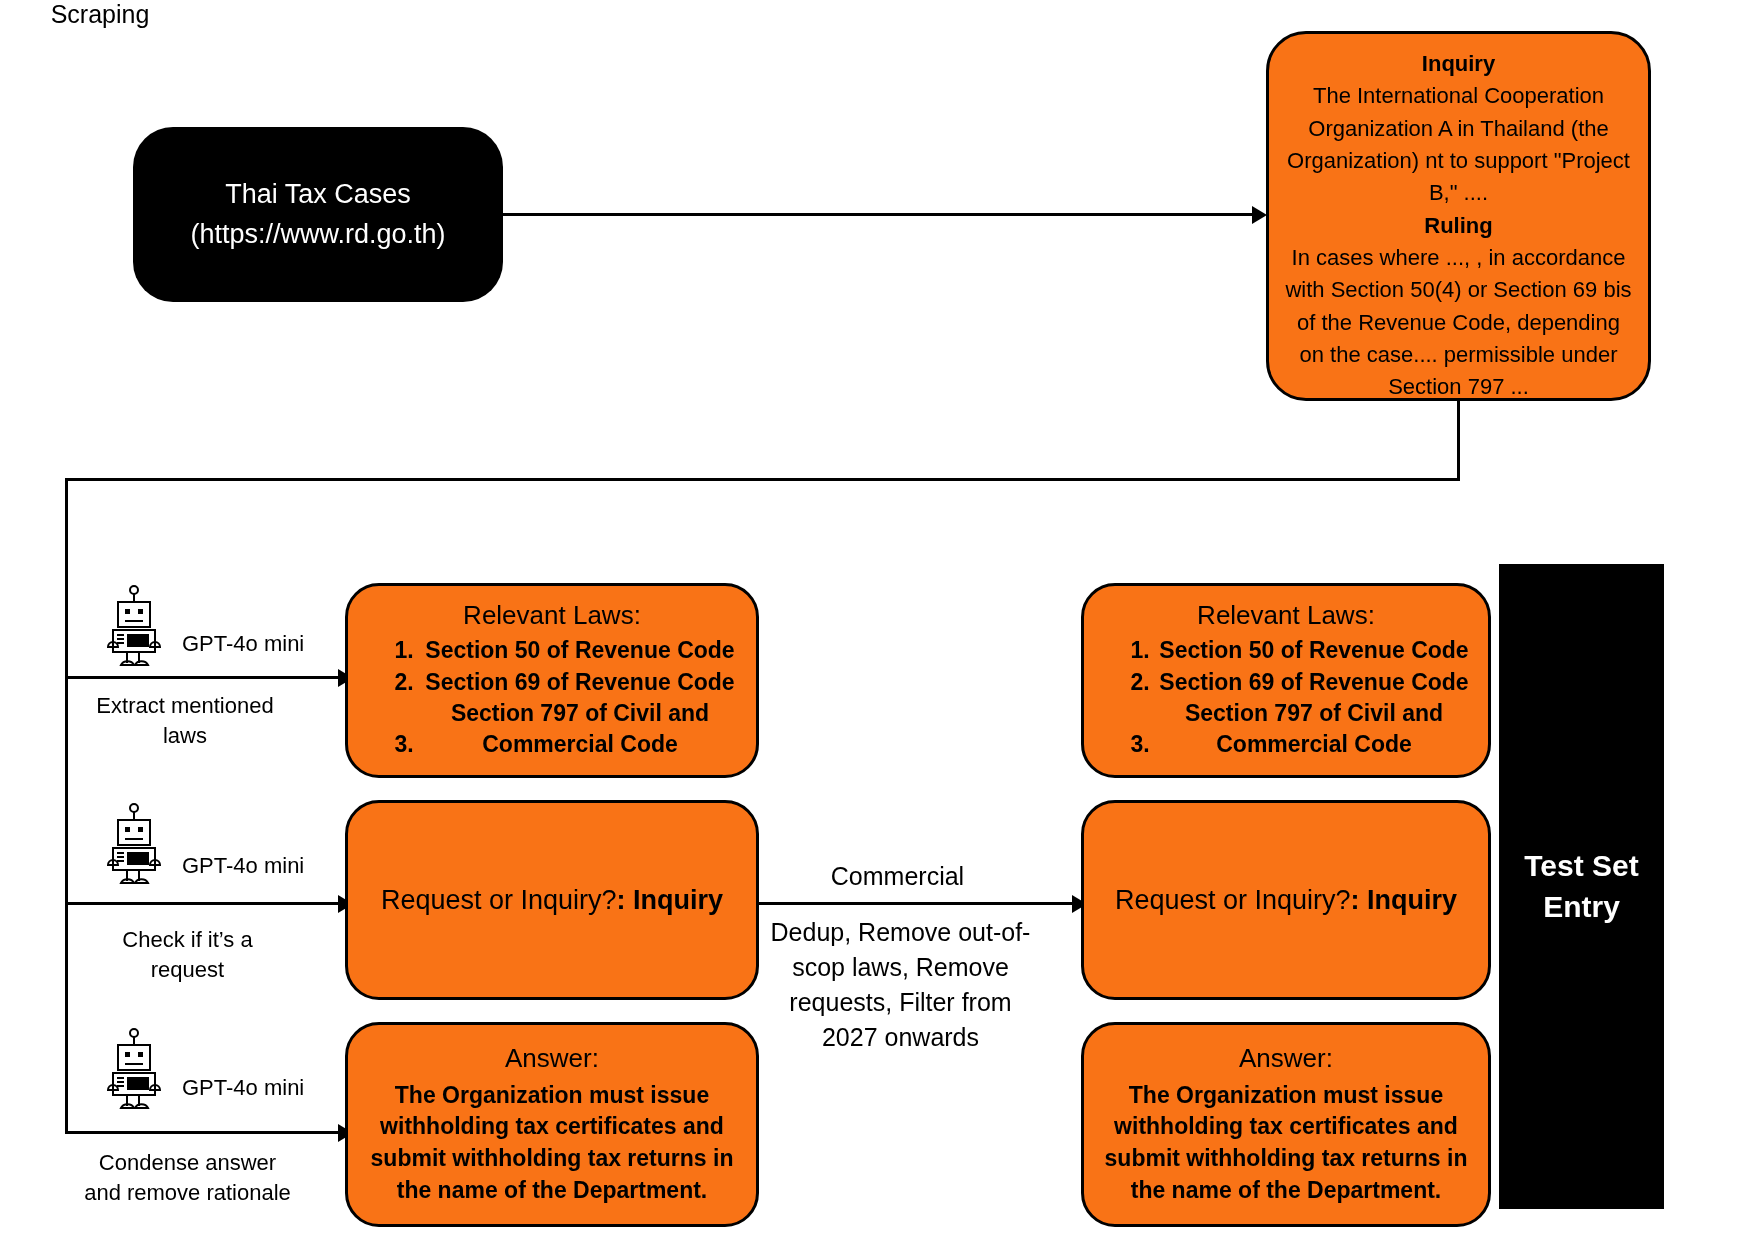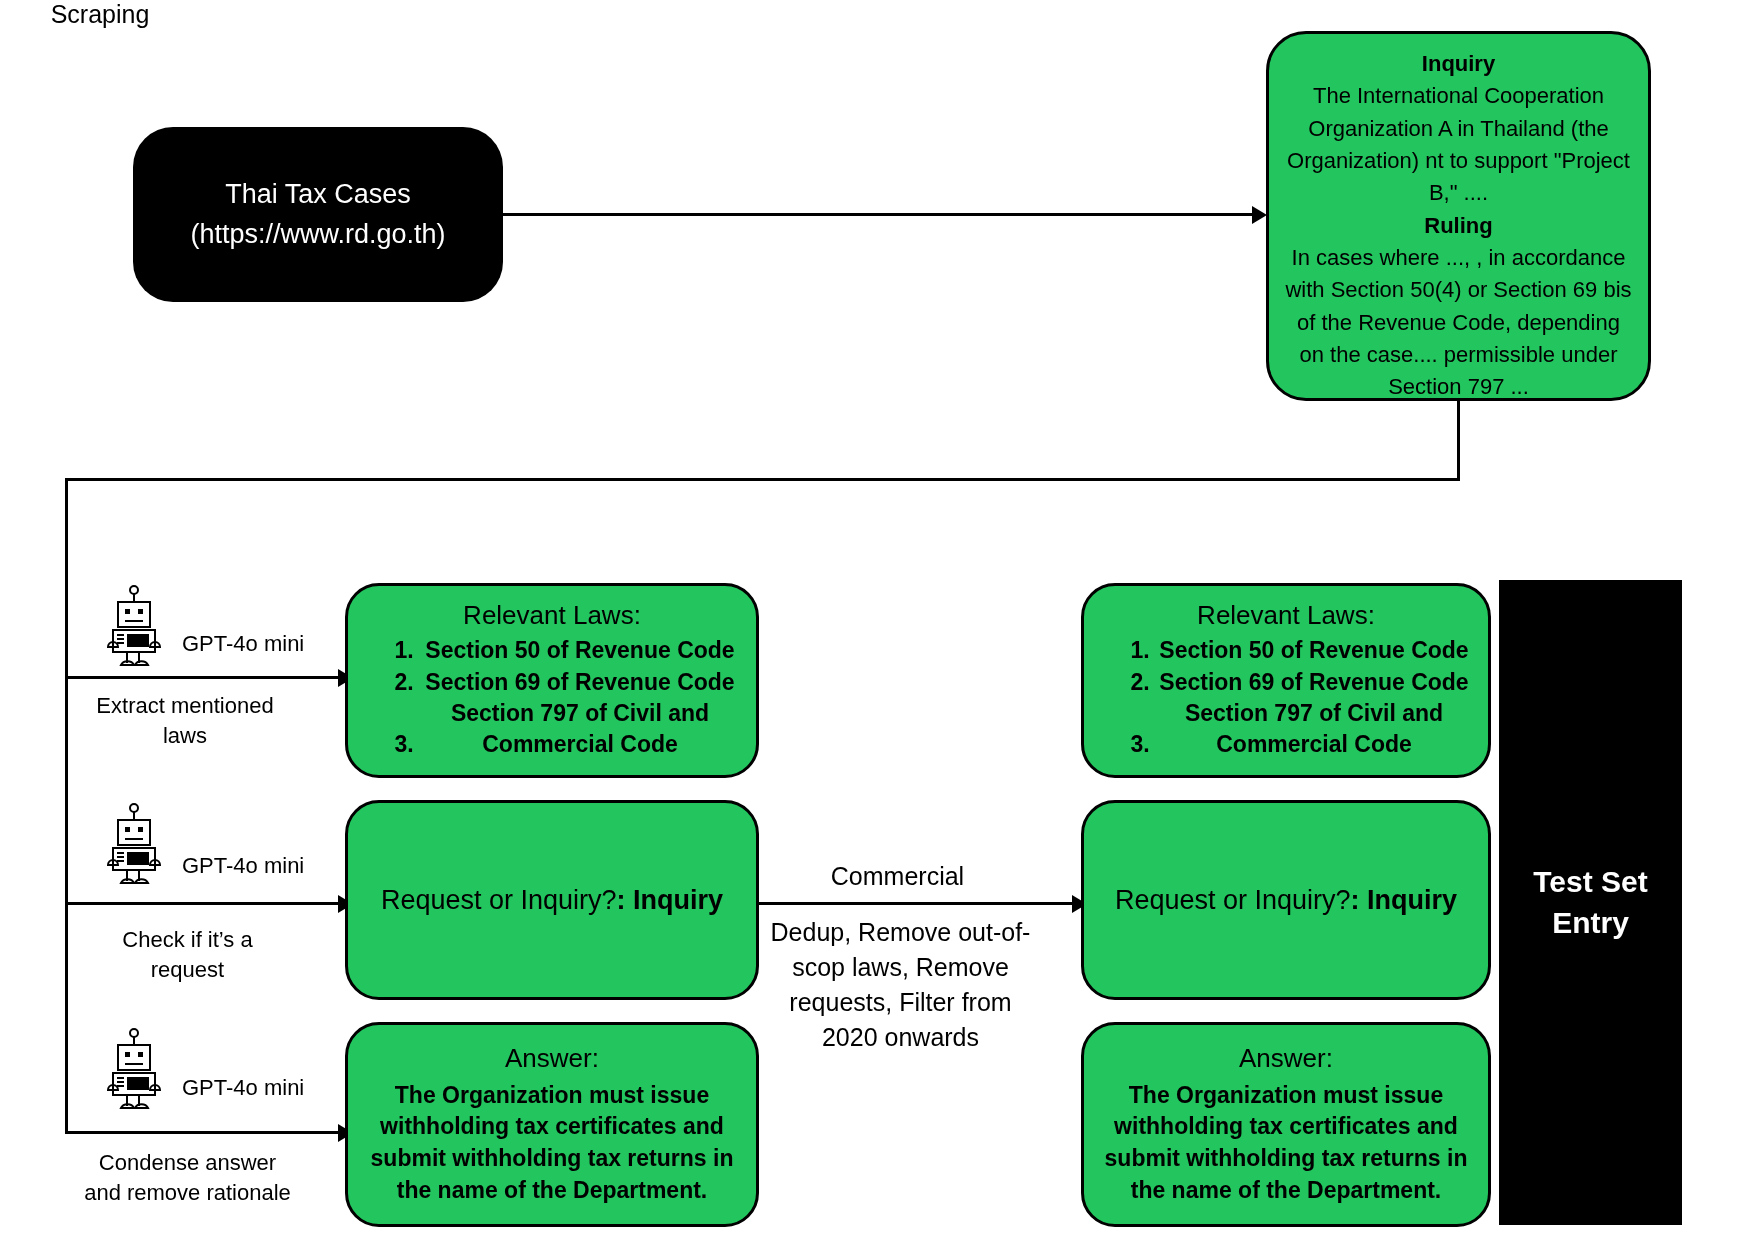--- a/index.html
+++ b/index.html
@@ -6,21 +6,21 @@
   body{
     width:1748px;height:1240px;position:relative;overflow:hidden;
     font-family:"Liberation Sans","DejaVu Sans",sans-serif;
     color:#000000;
   }
   
   .card{
     position:absolute;
     border:3px solid #000;
     border-radius:34px;
-    background:#22c55e;
+    background:#f97316;
     box-sizing:border-box;
     display:flex;
     flex-direction:column;
     align-items:center;
     justify-content:center;
     text-align:center;
   }
   .black-card{
     position:absolute;
     background:#000;
@@ -83,21 +83,21 @@
   #preprocess-label{
     position:absolute;left:790px;top:862px;width:215px;
     text-align:center;font-size:25px;
   }
   #preprocess-detail{
     position:absolute;left:768px;top:915px;width:265px;
     text-align:center;font-size:25px;line-height:1.4;
   }
   
   #test-set-entry{
-    left:1499px;top:580px;width:183px;height:645px;
+    left:1499px;top:564px;width:165px;height:645px;
     border-radius:0;
     font-size:30px;font-weight:bold;line-height:1.35;
   }
 </style>
 </head>
 <body>
 
 <div class="black-card" id="source-node">
   <div>Thai Tax Cases</div>
   <div>(https://www.rd.go.th)</div>
@@ -206,21 +206,21 @@
 <div class="action-label" style="left:80px;top:1148px;width:215px;text-align:center;">Condense answer and remove rationale</div>
 
 <div class="card" style="left:345px;top:1022px;width:414px;height:205px;">
   <div class="ans-title">Answer:</div>
   <div class="ans-body">The Organization must issue withholding tax certificates and submit withholding tax returns in the name of the Department.</div>
 </div>
 
 <div class="line-h" style="left:759px;top:902px;width:316px;"></div>
 <div class="arrow-r" style="left:1072px;top:895px;"></div>
 <div id="preprocess-label">Commercial</div>
-<div id="preprocess-detail">Dedup, Remove out-of-scop laws, Remove requests, Filter from 2020 onwards</div>
+<div id="preprocess-detail">Dedup, Remove out-of-scop laws, Remove requests, Filter from 2027 onwards</div>
 
 <div class="card laws-card" style="left:1081px;top:583px;width:410px;height:195px;">
   <div class="laws-title">Relevant Laws:</div>
   <ol class="laws-list">
     <li><span>Section 50 of Revenue Code</span></li>
     <li><span>Section 69 of Revenue Code</span></li>
     <li><span>Section 797 of Civil and Commercial Code</span></li>
   </ol>
 </div>
 

